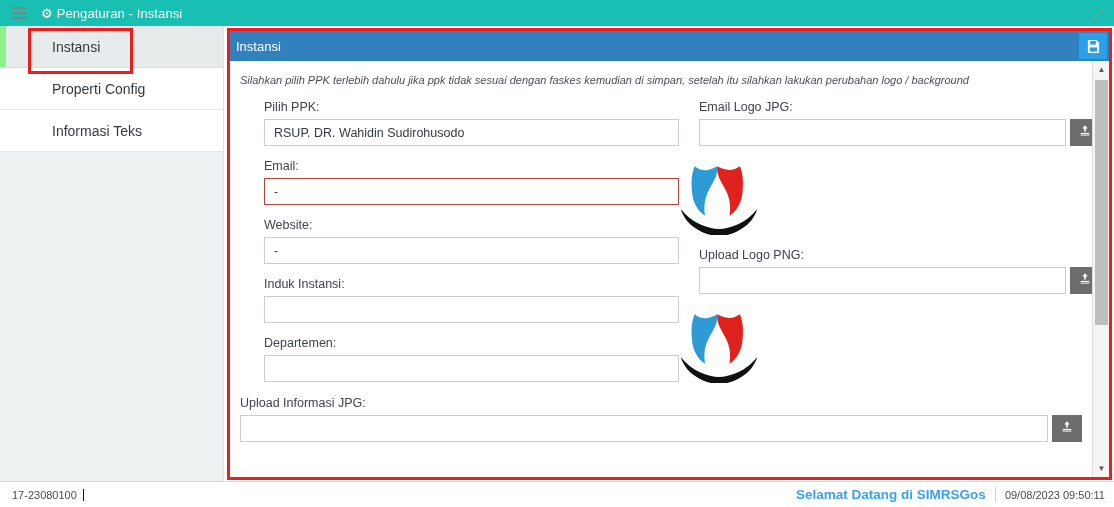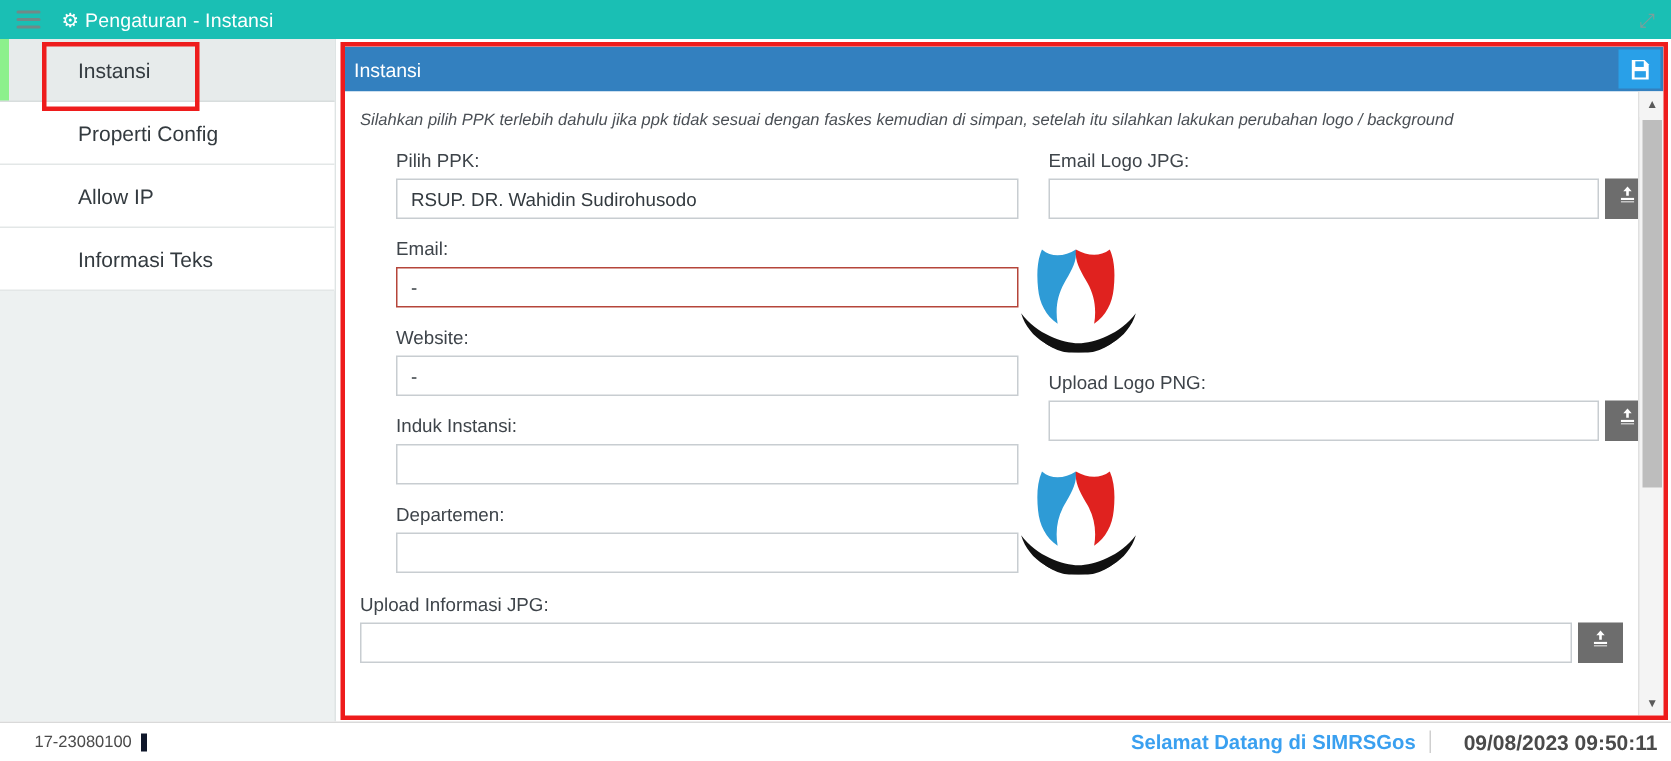--- a/index.html
+++ b/index.html
@@ -112,27 +112,27 @@
     position: absolute; top: 19px; left: 2px; width: 13px; height: 245px;
     background: #bdbdbd;
   }
 
   
   .statusbar {
     position: absolute; left: 0; bottom: 0; width: 1114px; height: 26px;
     background: #ffffff; border-top: 1px solid #d9d9d9;
     display: flex; align-items: center; font-size: 11px; color: #4a4a4a;
   }
-  .sb-left { margin-left: 23px; padding-right: 6px; border-right: 4px solid #0f172a; }
+  .sb-left { margin-left: 12px; padding-right: 6px; border-right: 1px solid #0f172a; }
   .sb-right { margin-left: auto; display: flex; align-items: center; }
   .sb-welcome {
     color: #3aa0f0; font-weight: bold; font-size: 13.5px;
     padding-right: 9px; border-right: 1px solid #cfcfcf;
   }
-  .sb-time { margin-left: 22px; margin-right: 9px; font-size: 14px; font-weight: bold; }
+  .sb-time { margin-left: 9px; margin-right: 9px; font-size: 11px; }
 </style>
 </head>
 <body>
 
 <div id="app">
 
   <div class="titlebar">
     <div class="hamburger">
       <i></i>
         <i></i>
@@ -142,23 +142,20 @@
     <span class="title-text">Pengaturan - Instansi</span>
     <span class="resize-icon">⤢</span>
   </div>
 
   <div class="sidebar">
     <div class="menu-item active">
       <span>Instansi</span>
     </div>
     <div class="menu-item">
       <span>Properti Config</span>
-    </div>
-    <div class="menu-item">
-      <span>Allow IP</span>
     </div>
     <div class="menu-item">
       <span>Informasi Teks</span>
     </div>
   </div>
   <div class="sel-outline"></div>
 
   <div class="panel">
 
     <div class="panel-header">

